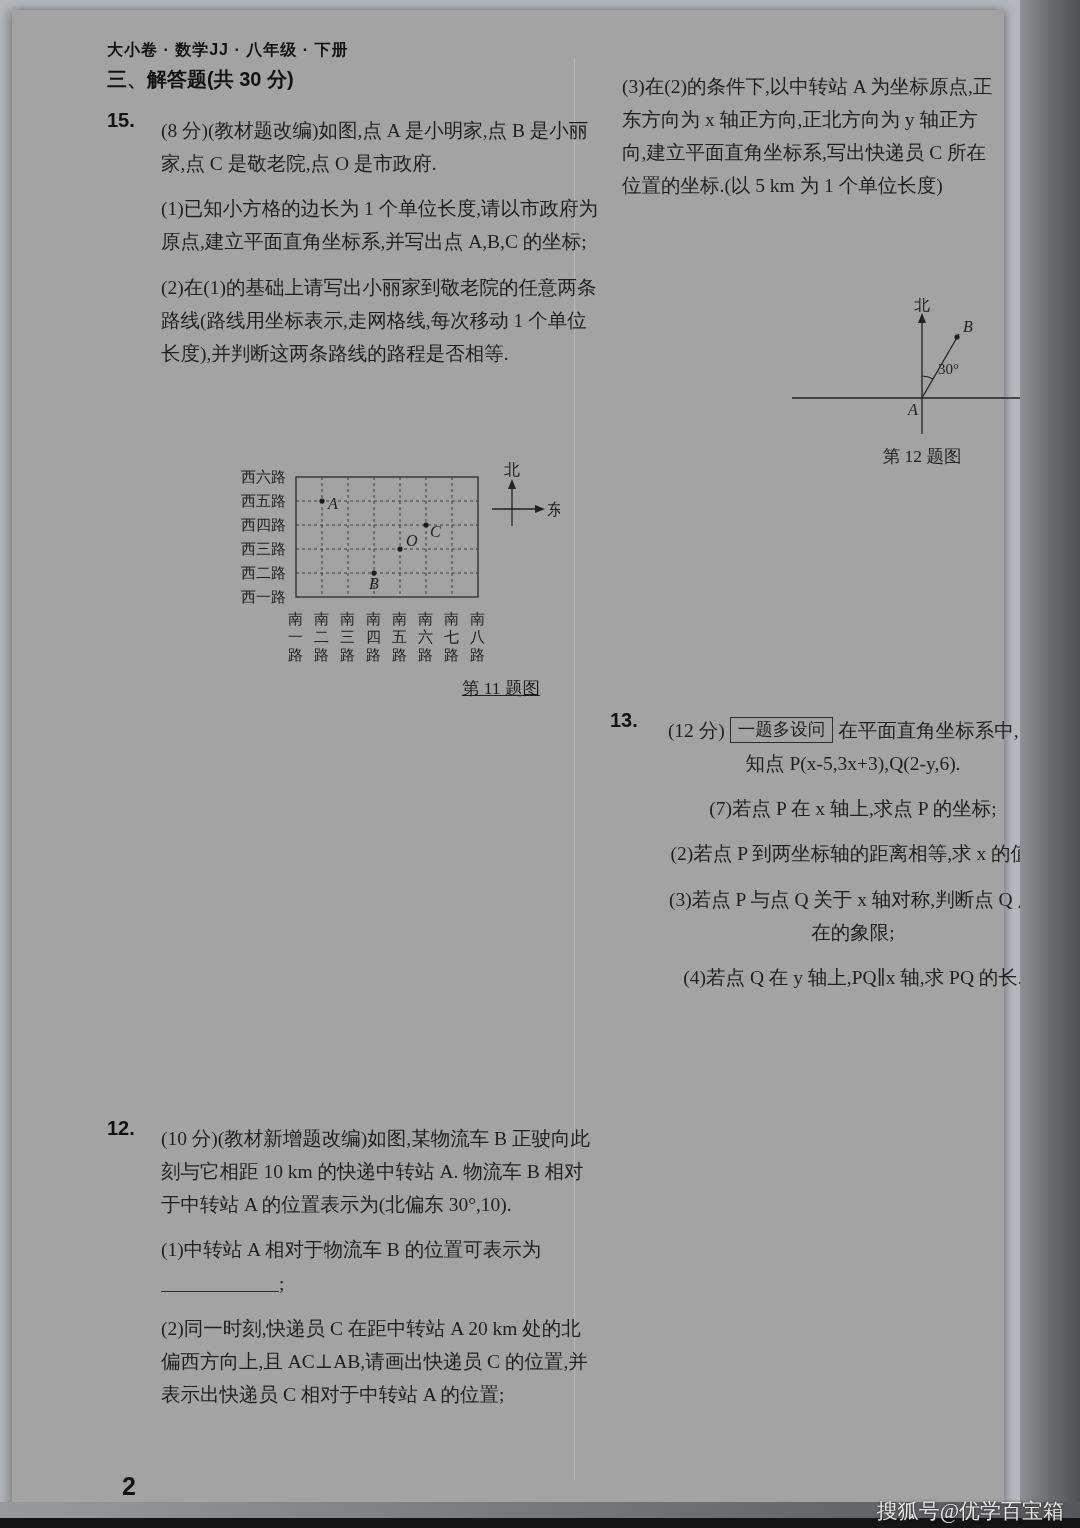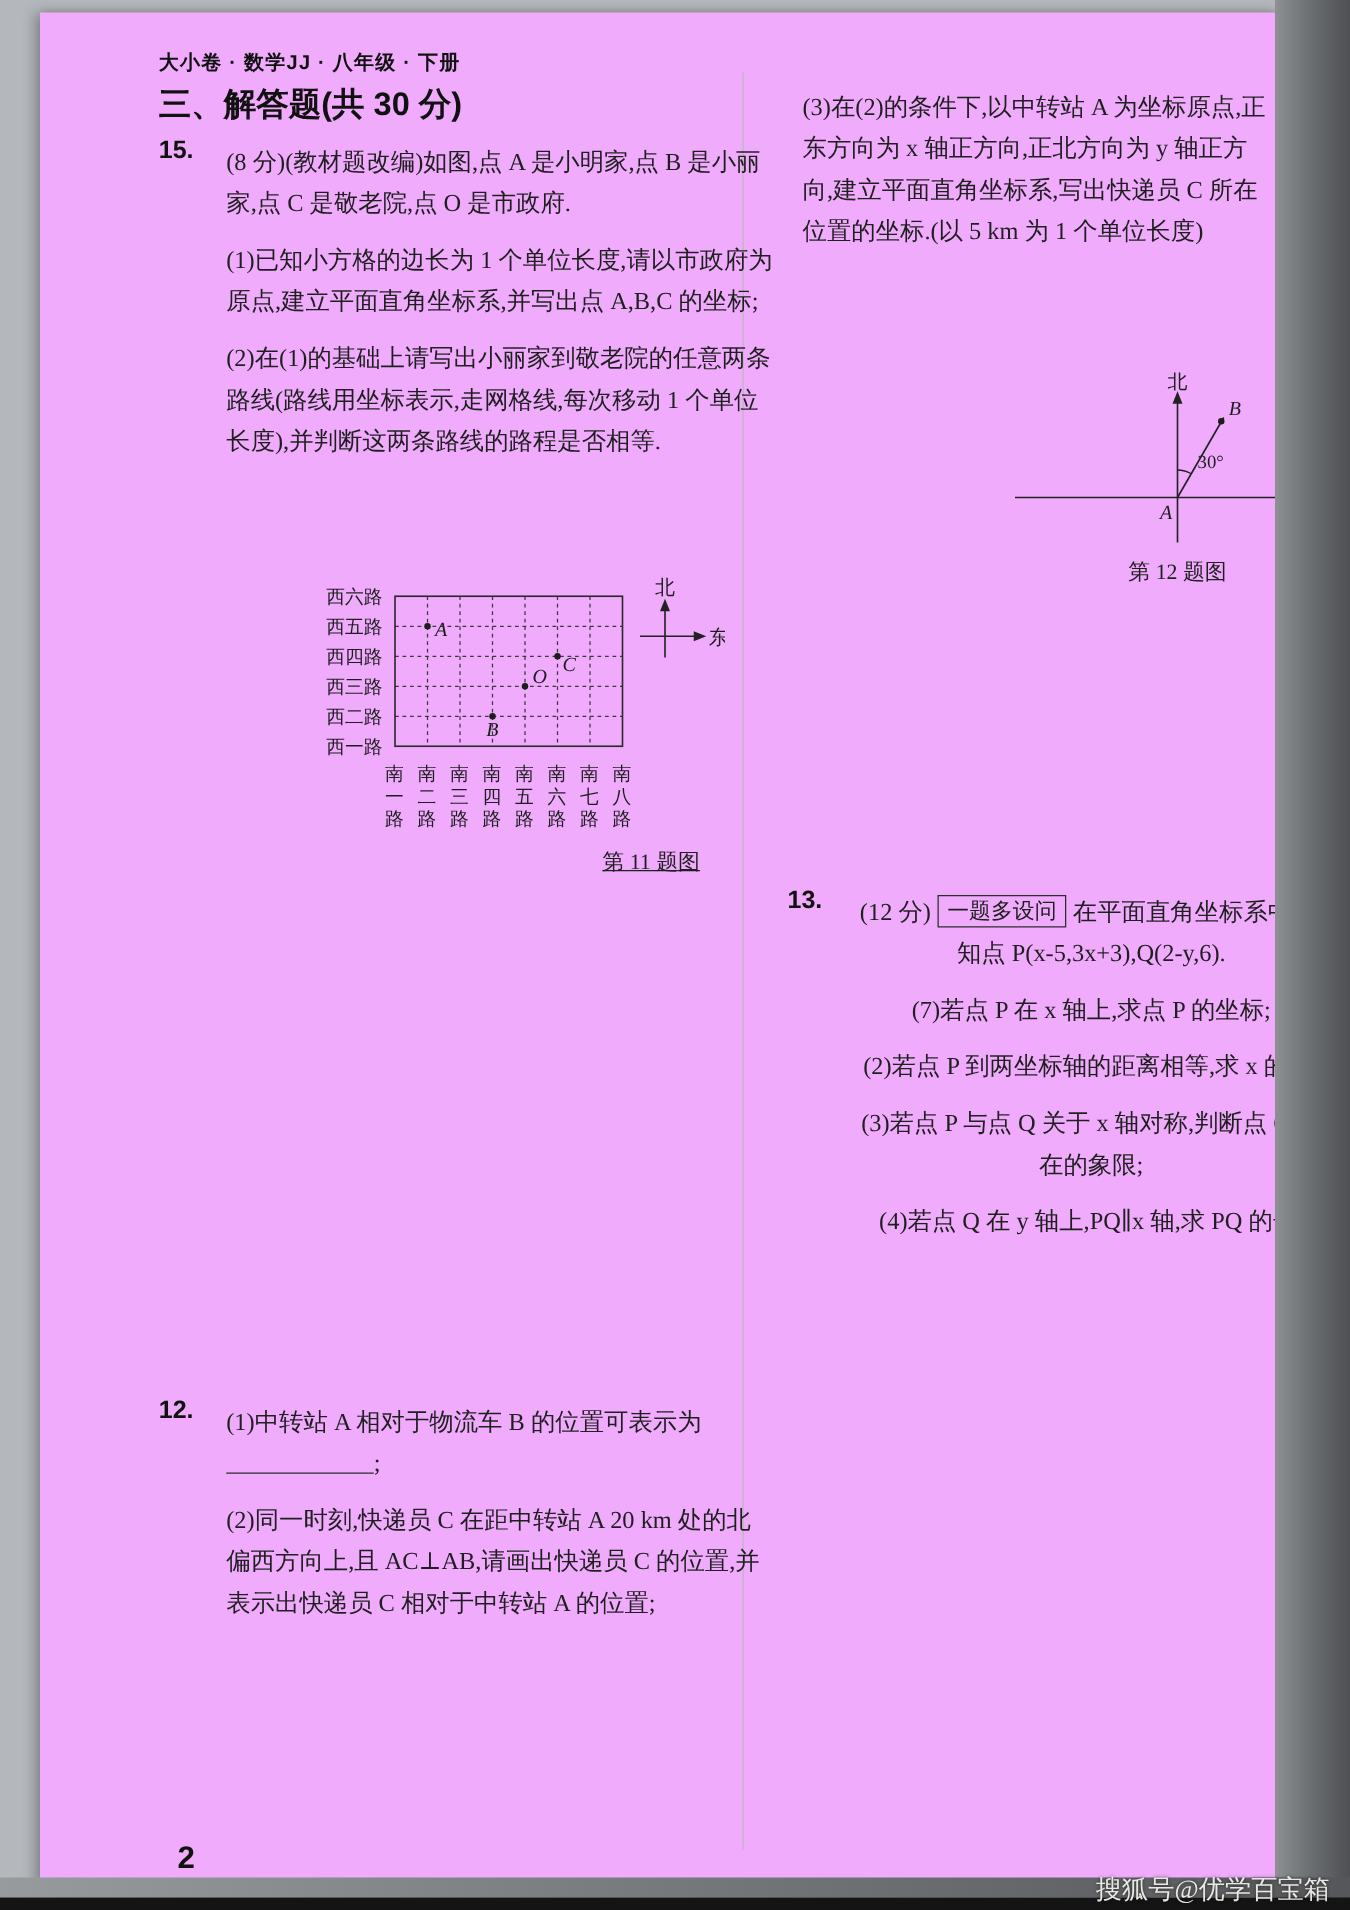--- a/index.html
+++ b/index.html
@@ -3,22 +3,22 @@
 <meta charset="utf-8">
 <style>
   html,body{margin:0;padding:0;}
   body{
     width:1080px;height:1528px;position:relative;overflow:hidden;
     background:#b4b7bb;
     font-family:"Liberation Serif","DejaVu Serif",serif;
     color:#1f1f1f;
   }
   .page{
-    position:absolute;left:32px;top:10px;width:992px;height:1500px;
-    background:#f0abfc;
+    position:absolute;left:12px;top:10px;width:992px;height:1500px;
+    background:#a3a3a3;
     box-shadow:-4px 0 10px rgba(0,0,0,.28), 4px 0 6px rgba(0,0,0,.18);
   }
   .right-shadow{
     position:absolute;top:0;right:0;width:60px;height:1528px;
     background:linear-gradient(to right,#8e9194 0%,#6d7073 45%,#4e5053 100%);
   }
   .bottom-gray{
     position:absolute;left:0;right:0;bottom:10px;height:16px;
     background:linear-gradient(to right,#979b9e,#55575a);
   }
@@ -29,21 +29,21 @@
     position:absolute;left:95px;top:30px;
     font-family:"Liberation Sans","DejaVu Sans",sans-serif;
     font-weight:bold;font-size:16px;letter-spacing:1px;color:#111;
   }
   .col-divider{
     position:absolute;left:562px;top:48px;width:1px;height:1422px;background:#b9b9b9;
   }
   .section-title{
     position:absolute;left:95px;top:56px;
     font-family:"Liberation Sans","DejaVu Sans",sans-serif;
-    font-weight:bold;font-size:26px;color:#111;
+    font-weight:bold;font-size:20px;color:#111;
   }
   .question{position:absolute;padding-left:42px;font-size:19.5px;line-height:1.7;}
   .qnum{
     position:absolute;left:0;top:1px;
     font-family:"Liberation Sans","DejaVu Sans",sans-serif;
     font-weight:bold;font-size:20px;color:#111;
   }
   .question p{margin:12px;}
   .q11{left:95px;top:92px;width:462px;}
   .q12{left:95px;top:1100px;width:462px;}
@@ -138,20 +138,21 @@
       <polygon points="268,27 272,17 276,27" fill="#222"></polygon>
       <polygon points="295,43 305,47 295,51" fill="#222"></polygon>
       <text x="272" y="13" text-anchor="middle" font-size="16">北</text>
       <text x="307" y="53" font-size="16">东</text>
     </svg>
     <div class="fig-caption">第 11 题图</div>
   </div>
 
   <div class="question q12">
     <span class="qnum">12.</span>
+    <p>(10 分)(教材新增题改编)如图,某物流车 B 正驶向此刻与它相距 10 km 的快递中转站 A. 物流车 B 相对于中转站 A 的位置表示为(北偏东 30°,10).</p>
     <p><span>(1)中转站 A 相对于物流车 B 的位置可表示为</span><span class="blank"></span><span>;</span></p>
     <p>(2)同一时刻,快递员 C 在距中转站 A 20 km 处的北偏西方向上,且 AC⊥AB,请画出快递员 C 的位置,并表示出快递员 C 相对于中转站 A 的位置;</p>
   </div>
 
   <div class="question q12p3">
     <p>(3)在(2)的条件下,以中转站 A 为坐标原点,正东方向为 x 轴正方向,正北方向为 y 轴正方向,建立平面直角坐标系,写出快递员 C 所在位置的坐标.(以 5 km 为 1 个单位长度)</p>
   </div>
 
   <div class="fig-wrap fig12">
     <svg width="300" height="140" viewBox="0 0 300 140">

